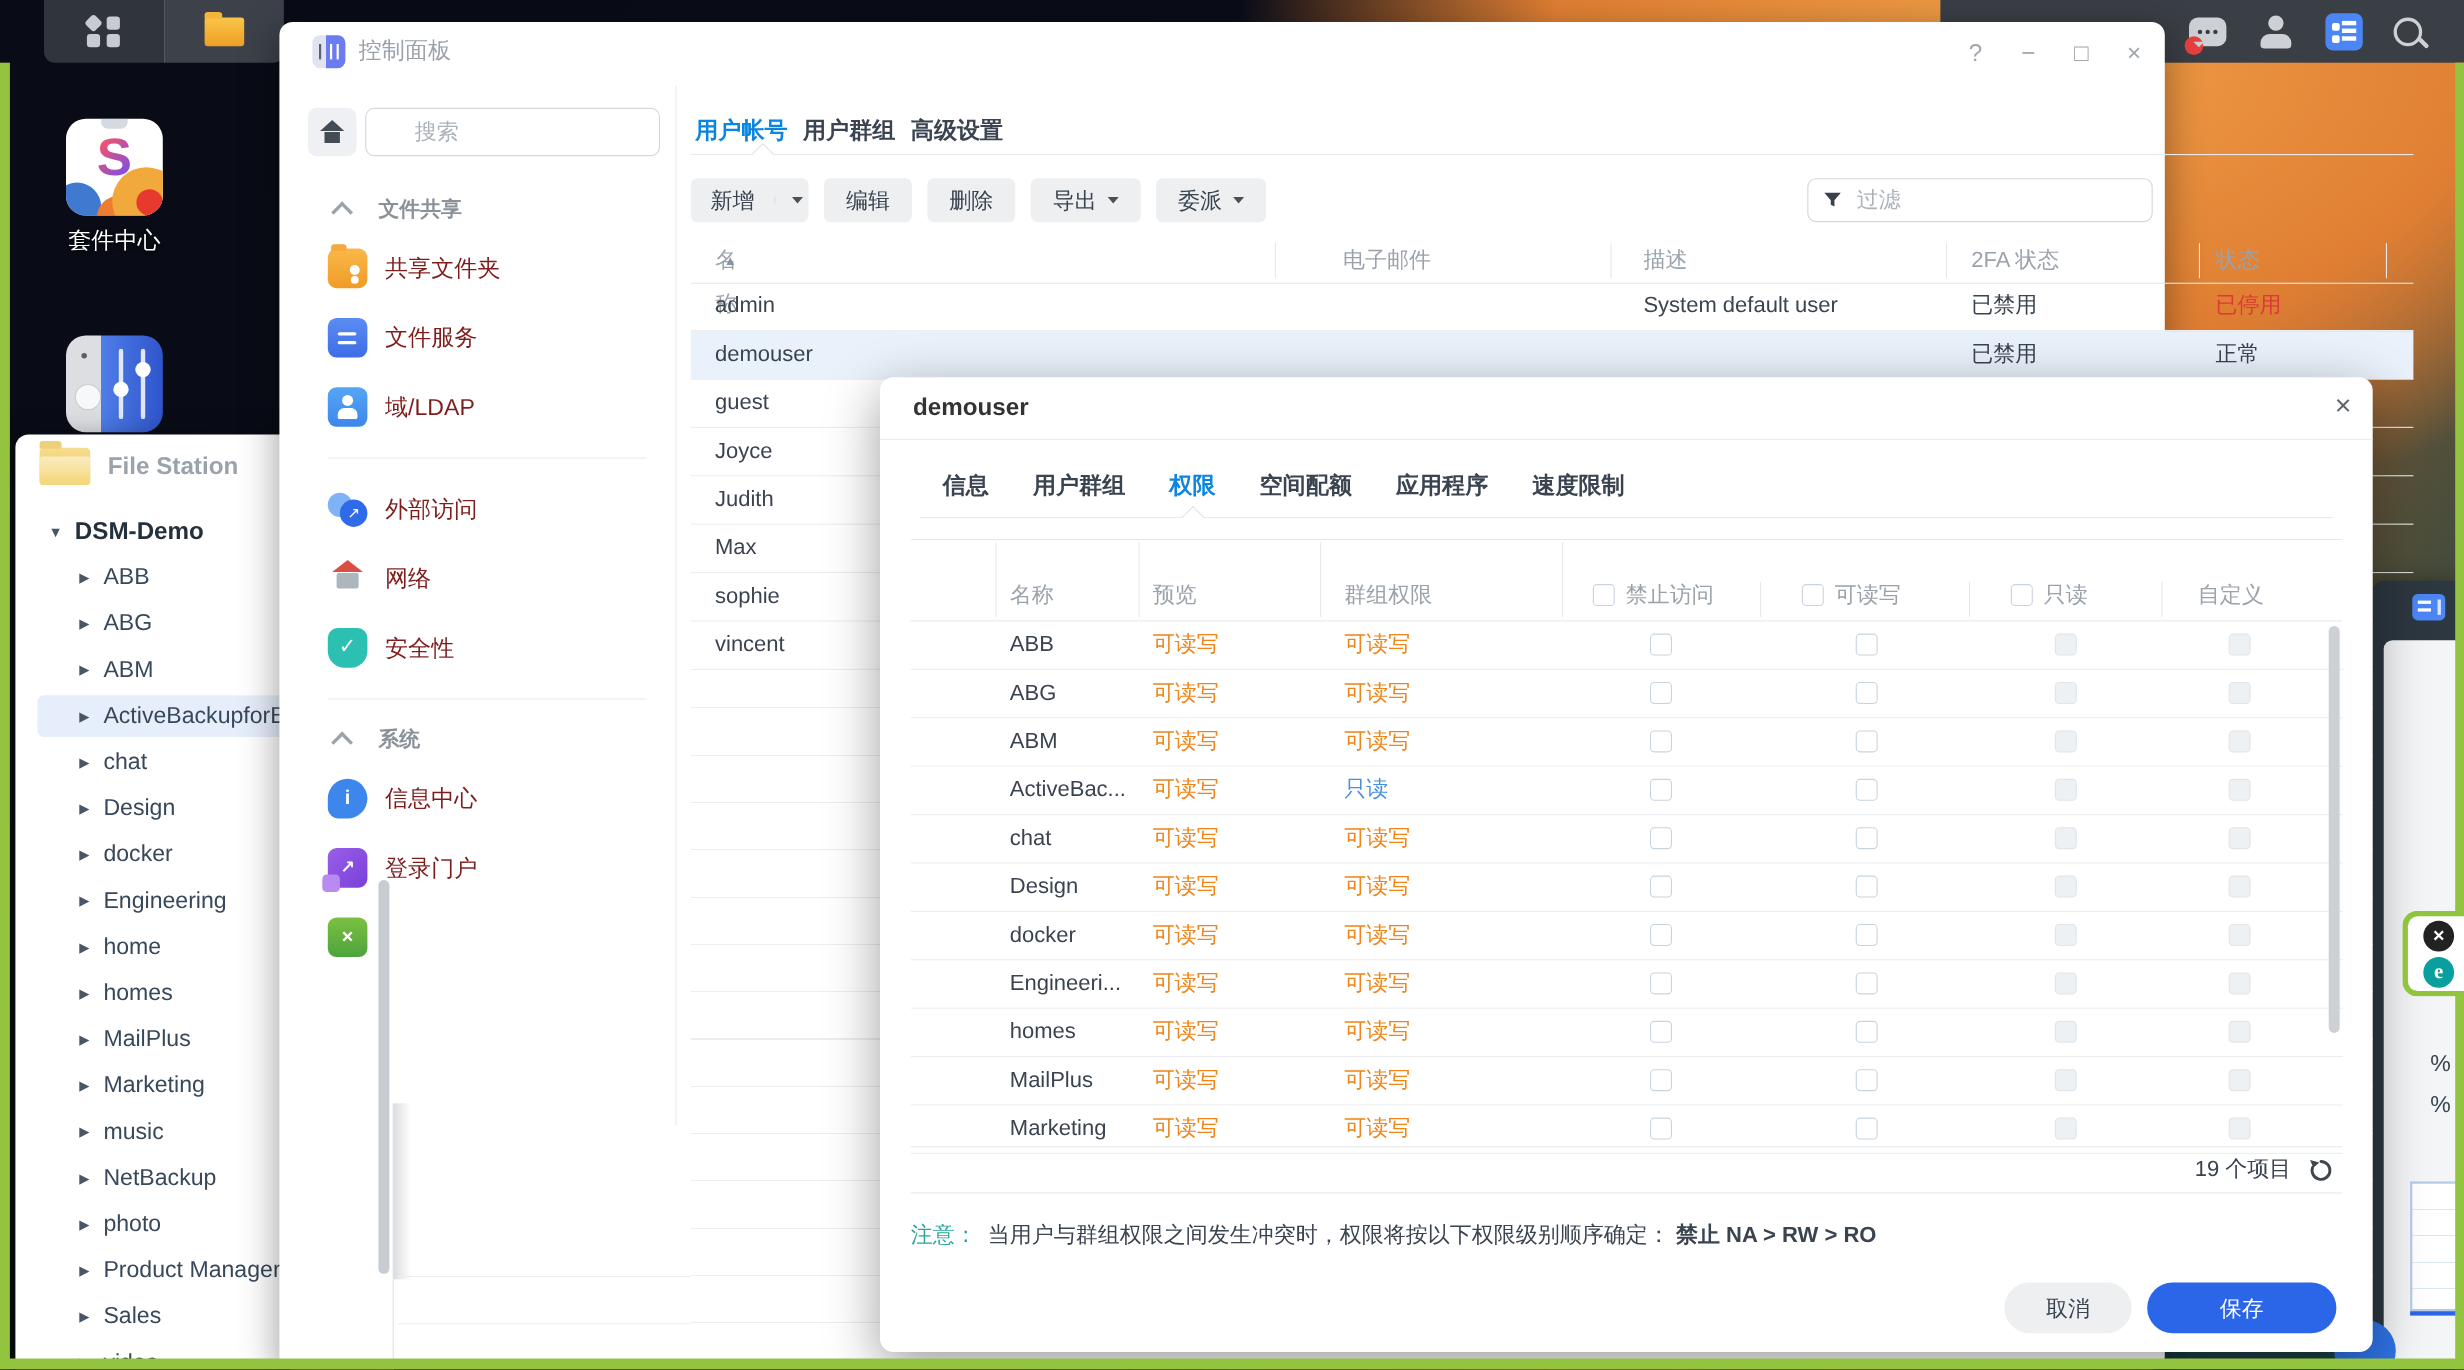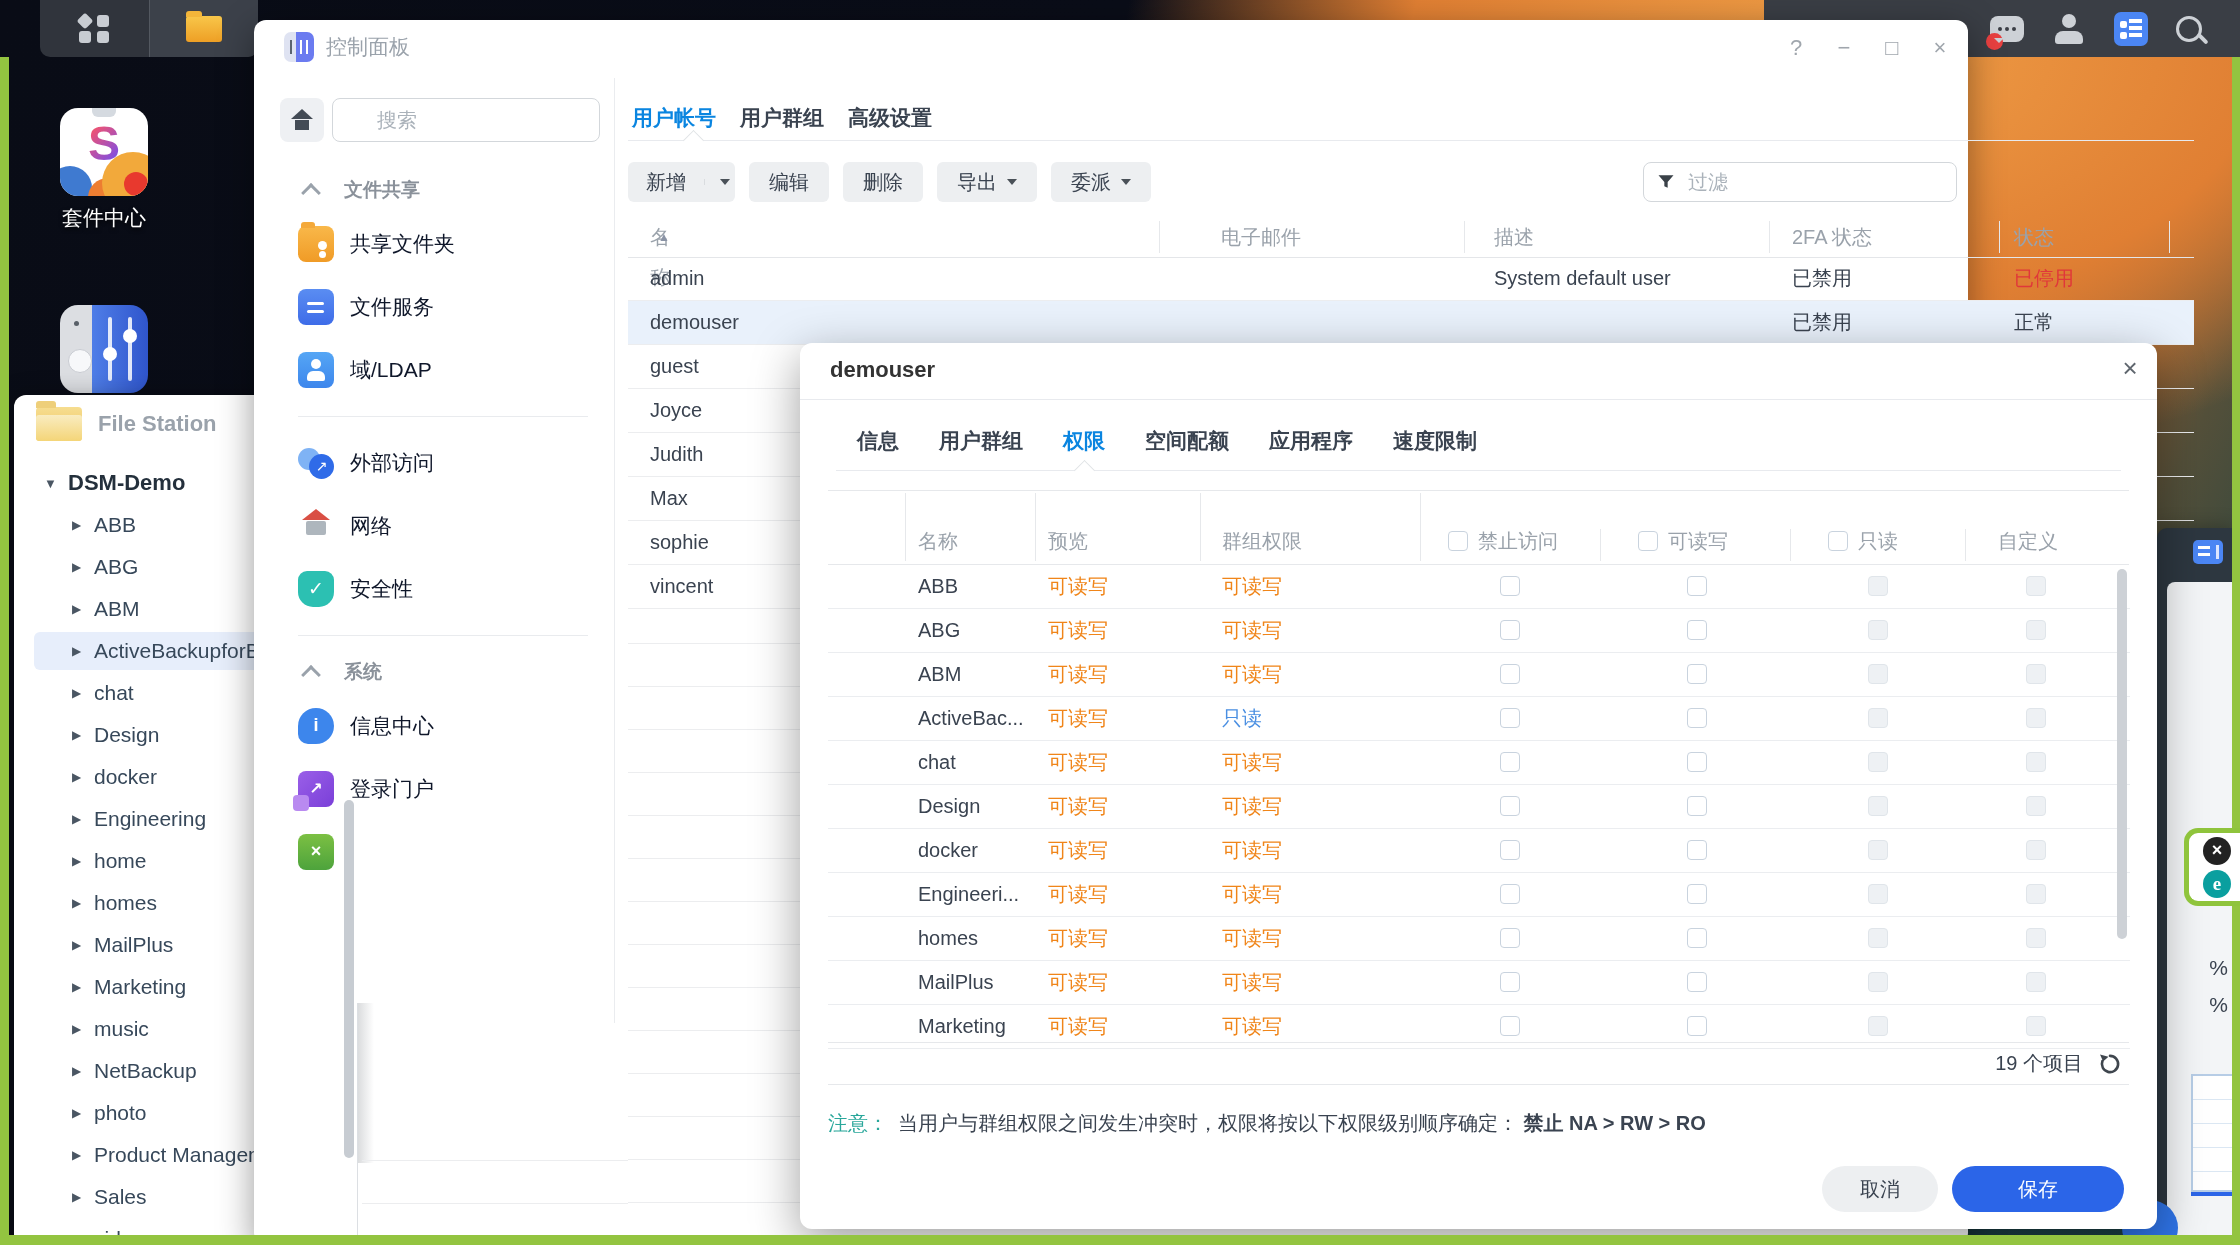--- a/index.html
+++ b/index.html
@@ -85,21 +85,21 @@
   .cp-search::placeholder{color:#aab2ba;}
   .cp-search-ic{position:absolute;left:92px;top:33px;width:14px;height:14px;border:2.5px solid #9aa2ab;border-radius:50%;}
   .cp-search-ic::after{content:"";position:absolute;right:-5px;bottom:-5px;width:3px;height:8px;background:#9aa2ab;border-radius:2px;transform:rotate(-45deg);}
   .sb-rows{position:absolute;left:0;top:90px;width:100%;}
   .sb-row{display:flex;align-items:center;}
   .sb-row.section{height:44px;padding-left:50px;}
   .sb-row.section .sb-label{color:#8a919a;font-size:19px;font-weight:700;margin-left:26px;}
   .sb-chevron{width:11px;height:11px;border-left:3px solid #9aa2ab;border-top:3px solid #9aa2ab;transform:rotate(45deg);margin-top:5px;display:none;}
   .sb-row.section .sb-chevron{display:block;}
   .sb-row.item{height:63px;padding-left:44px;position:relative;cursor:pointer;}
-  .sb-row.item .sb-label{font-size:21px;color:#0f172a;margin-left:16px;z-index:1;}
+  .sb-row.item .sb-label{font-size:21px;color:#7f1d1d;margin-left:16px;z-index:1;}
   .sb-row.divider{height:30px;position:relative;}
   .sb-row.divider::before{content:"";position:absolute;left:44px;right:26px;top:50%;border-top:1px solid #e9ebee;}
   .sb-row.active::before{content:"";position:absolute;left:14px;right:14px;top:5px;bottom:5px;background:#e6eefa;border-radius:10px;}
   .sb-ic{width:36px;height:36px;border-radius:8px;position:relative;flex:none;z-index:1;}
   .ic-shared-folder{background:linear-gradient(180deg,#f9b84a,#f09b26);}
   .ic-shared-folder::before{content:"";position:absolute;top:-4px;left:3px;width:14px;height:6px;background:#f4a93a;border-radius:3px 3px 0 0;}
   .ic-shared-folder::after{content:"";position:absolute;right:7px;bottom:12px;width:9px;height:9px;border-radius:50%;background:#fff;box-shadow:0 9px 0 -1px #fff;}
   .ic-file-service{background:linear-gradient(180deg,#5a8df2,#3e6ce8);}
   .ic-file-service::before{content:"";position:absolute;left:9px;top:13px;width:17px;height:3px;background:#fff;box-shadow:0 8px 0 #fff;border-radius:2px;}
   .ic-users{background:none;}
@@ -119,21 +119,21 @@
   .ic-terminal{background:linear-gradient(180deg,#4a5a68,#32404c);}
   .ic-terminal::before{content:">_";position:absolute;inset:0;color:#fff;font-size:14px;font-weight:700;font-family:"DejaVu Sans Mono",monospace;display:flex;align-items:center;justify-content:center;}
   .ic-info{background:#3d86ec;border-radius:50% 50% 50% 10px;}
   .ic-info::before{content:"i";position:absolute;inset:0;color:#fff;font-size:18px;font-weight:700;display:flex;align-items:center;justify-content:center;}
   .ic-login{background:linear-gradient(135deg,#9a5fe8,#7a3fd8);}
   .ic-login::before{content:"↗";position:absolute;inset:0;color:#fff;font-size:16px;font-weight:700;display:flex;align-items:center;justify-content:center;}
   .ic-login::after{content:"";position:absolute;left:-5px;bottom:-4px;width:16px;height:16px;background:#b98af0;border-radius:4px;z-index:-1;}
   .ic-regional{background:linear-gradient(180deg,#7cc043,#4da33c);}
   .ic-regional::before{content:"×";position:absolute;inset:0;color:#fff;font-size:18px;font-weight:700;display:flex;align-items:center;justify-content:center;}
   
-  .cp-tabs{position:absolute;left:378px;top:84px;display:flex;gap:24px;}
+  .cp-tabs{position:absolute;left:378px;top:84px;display:flex;gap:14px;}
   .tab{font-size:21px;font-weight:700;color:#3a4350;cursor:pointer;}
   .tab.active{color:#0a85e0;}
   .cp-tabline{position:absolute;left:374px;top:120px;width:1566px;border-top:1px solid #e8eaee;}
   .notch{width:14px;height:14px;background:#fff;border-left:1px solid #e0e3e6;border-top:1px solid #e0e3e6;transform:rotate(45deg);position:absolute;}
   .cp-notch{left:432px;top:113px;}
   .cp-toolbar{position:absolute;left:374px;top:142px;display:flex;gap:14px;height:40px;}
   .btn{background:#edeff1;border-radius:6px;display:flex;align-items:center;padding:0 20px;font-size:20px;color:#3a4350;cursor:pointer;}
   .btn-split{display:flex;padding:0;}
   .btn-split .main{padding:0 18px;display:flex;align-items:center;}
   .btn-split .caret-part{width:30px;border-left:1px solid #d9dcdf;display:flex;align-items:center;justify-content:center;cursor:pointer;}

